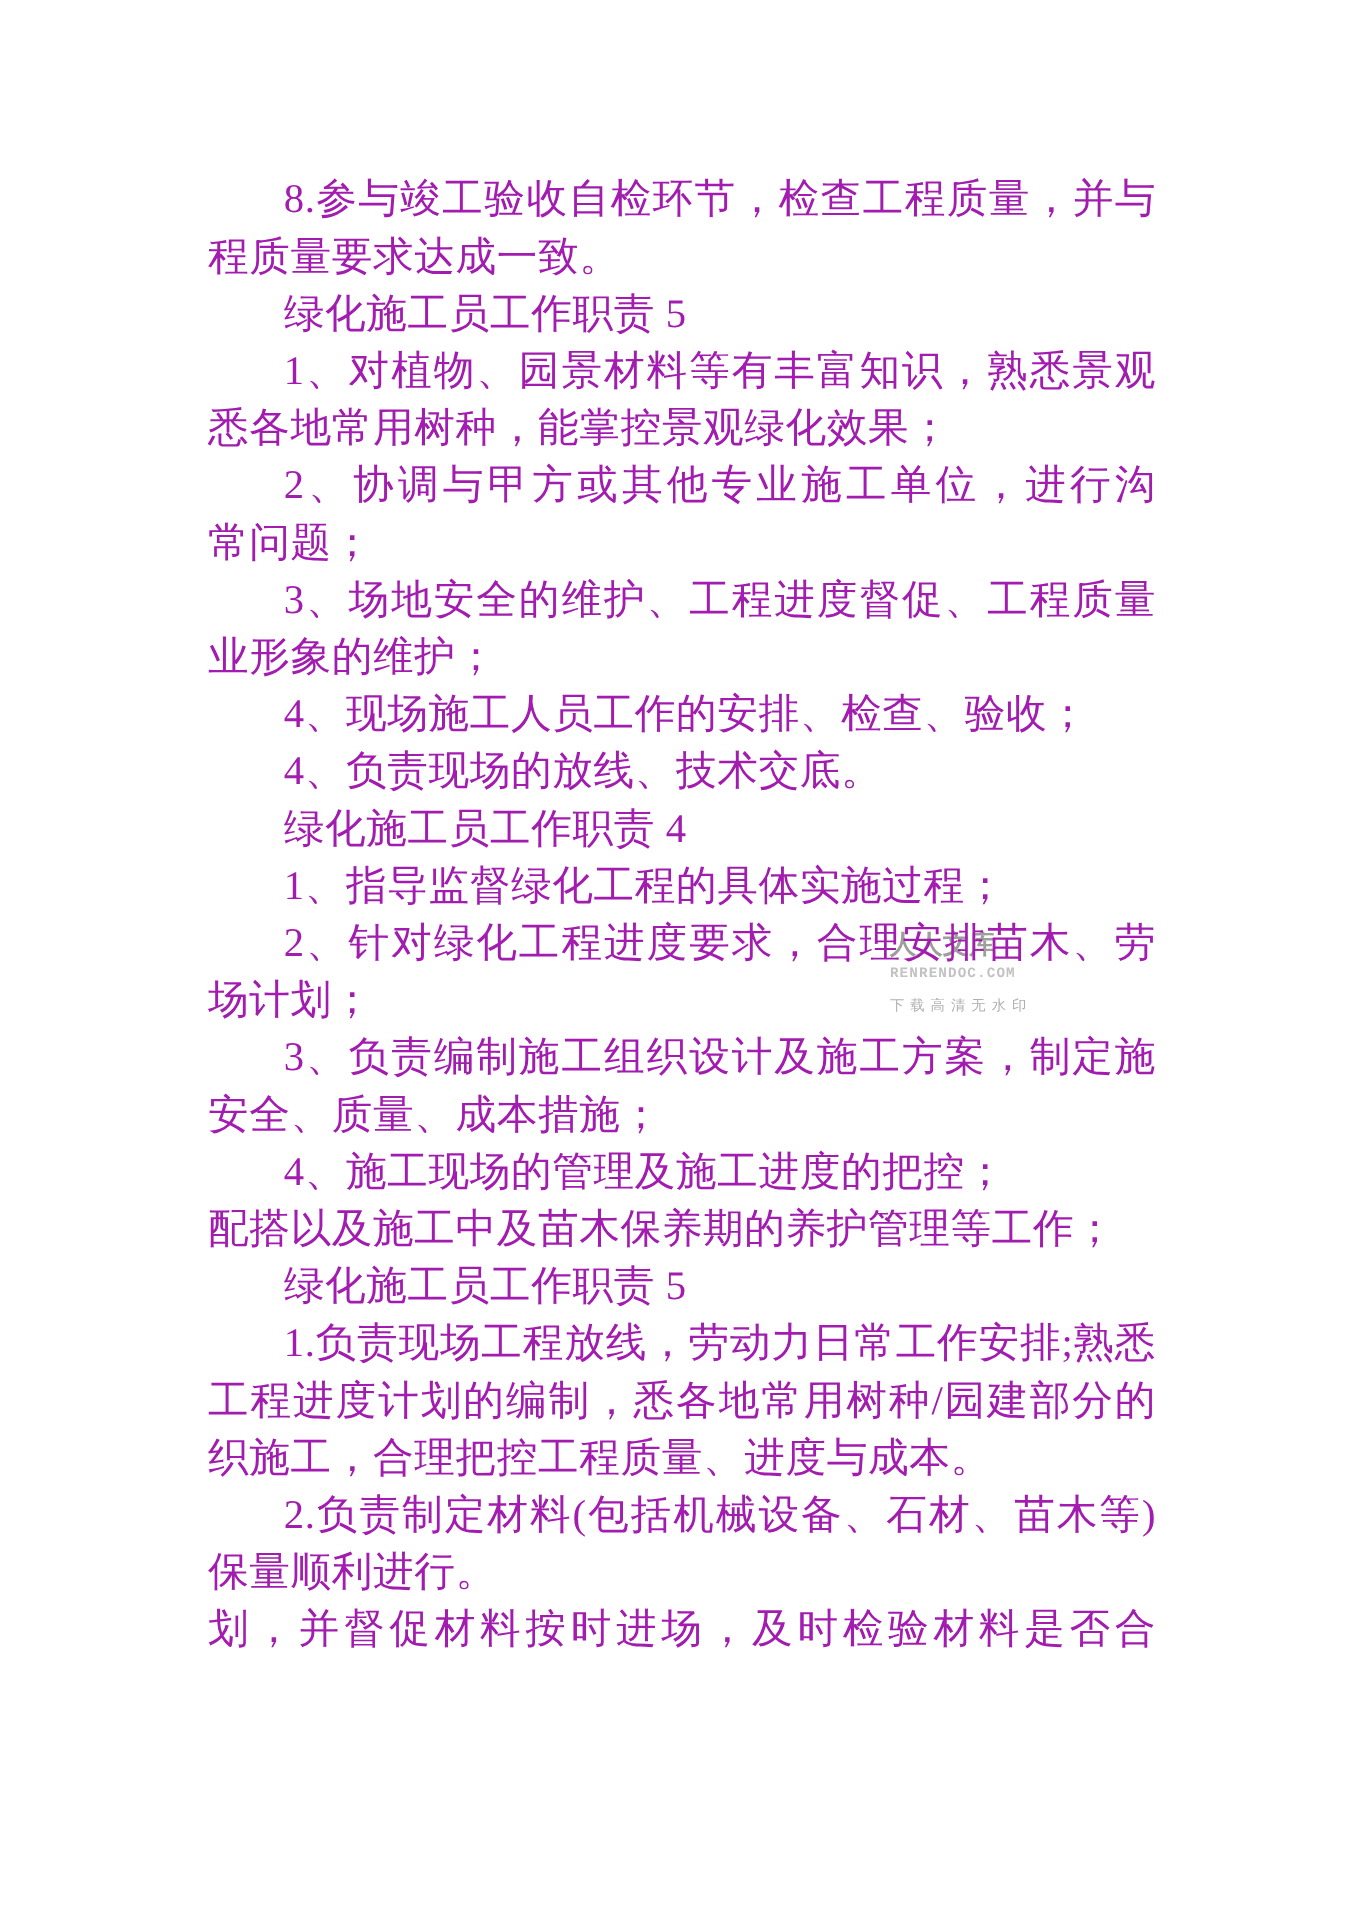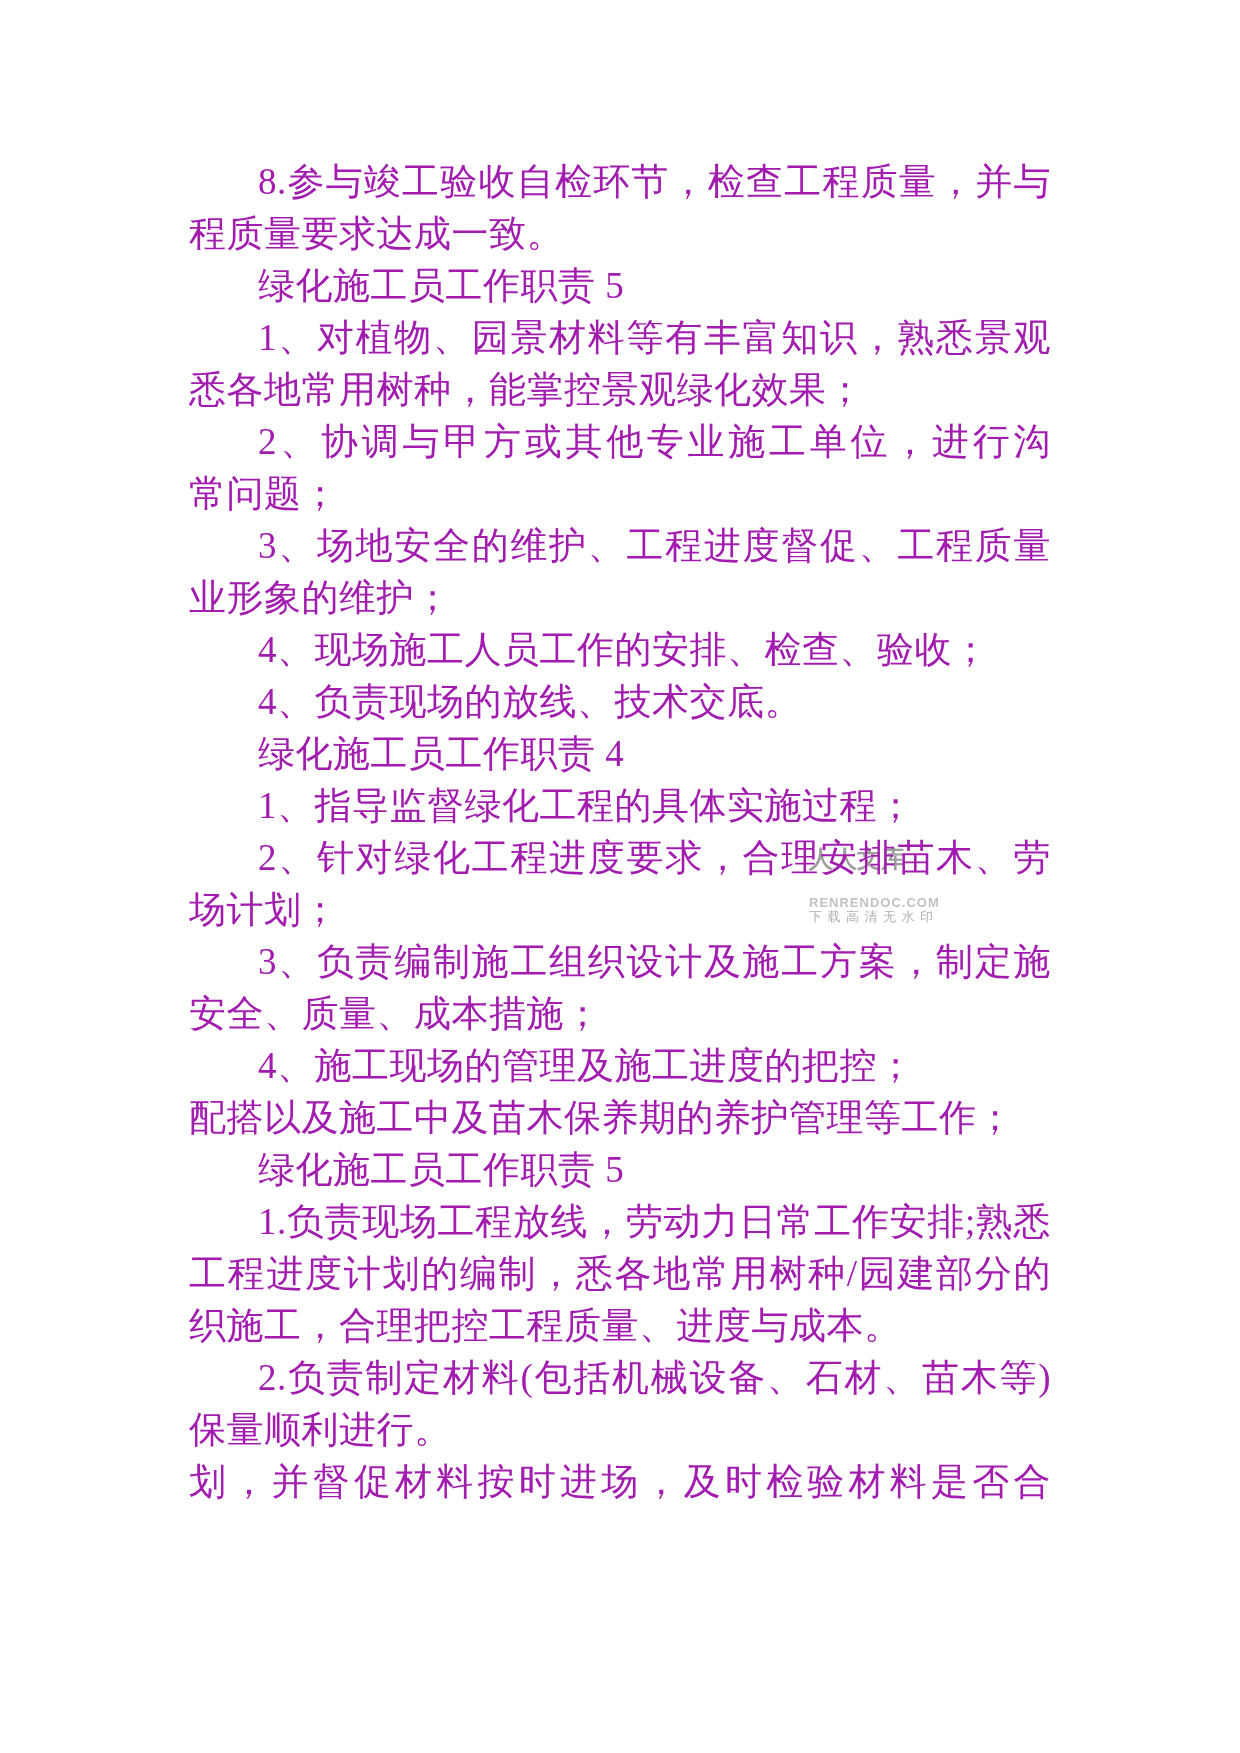--- a/index.html
+++ b/index.html
@@ -48,30 +48,30 @@
   }
   .wm-logo {
     font-size: 24px;
     font-weight: bold;
     line-height: 34px;
     letter-spacing: 0;
     color: #9e9e9e;
     font-family: "Liberation Sans", sans-serif;
   }
   .wm-domain {
-    margin-top: 20px;
+    margin-top: 2px;
     font-size: 13px;
     line-height: 14px;
     letter-spacing: 1px;
     color: #c2c2c2;
-    font-family: Liberation Sans, sans-serif;
+    font-family: Liberation Mono, monospace;
     font-weight: bold;
   }
   .wm-tagline {
-    margin-top: 0;
+    margin-top: 15px;
     font-size: 13px;
     line-height: 13px;
     letter-spacing: 5.5px;
     color: #b0b0b0;
     font-family: "Liberation Sans", sans-serif;
   }
 </style>
 </head>
 <body>
 

